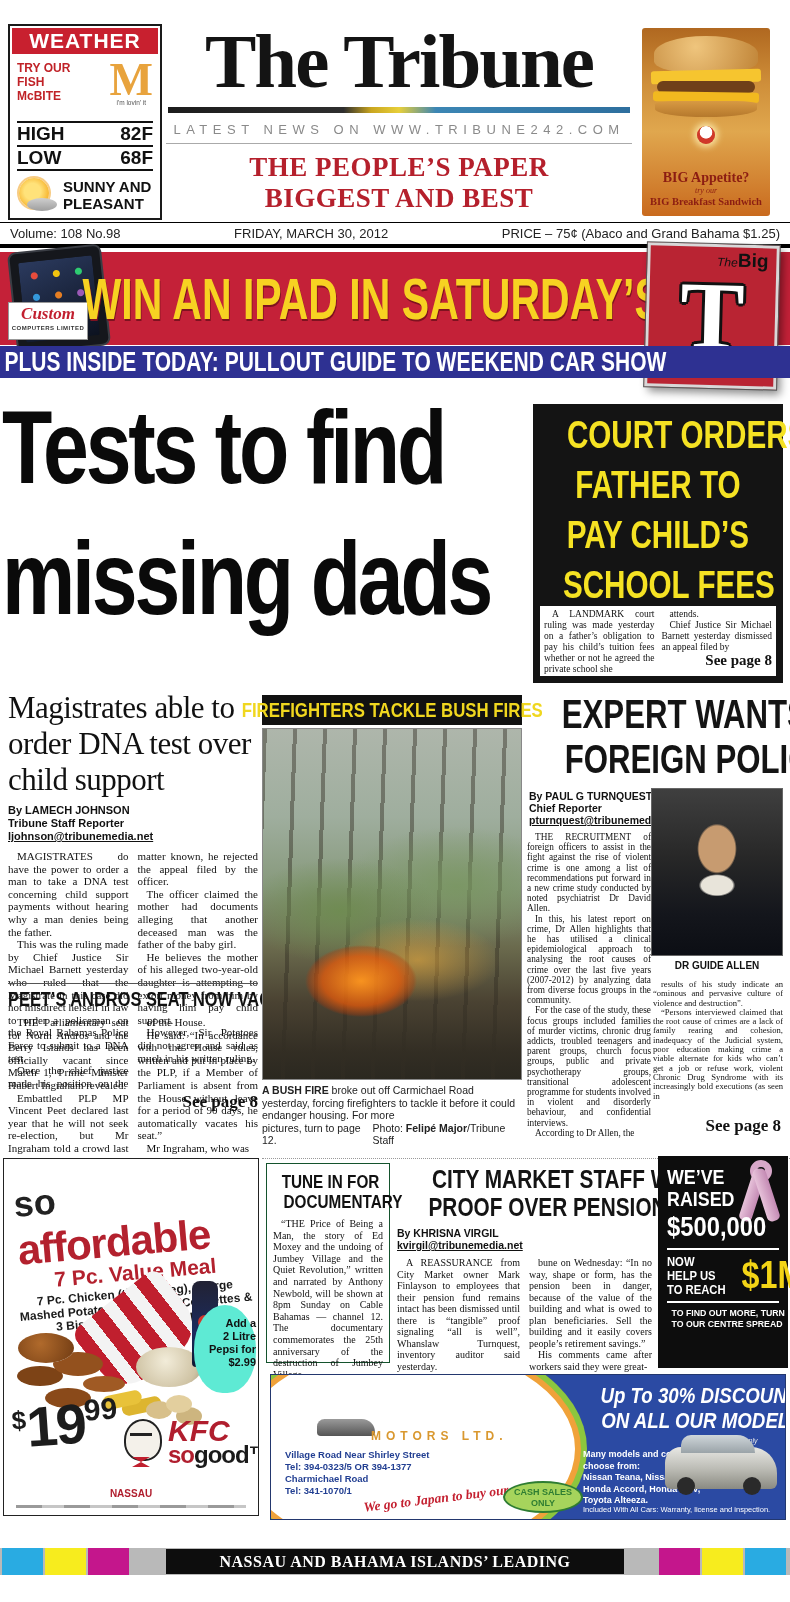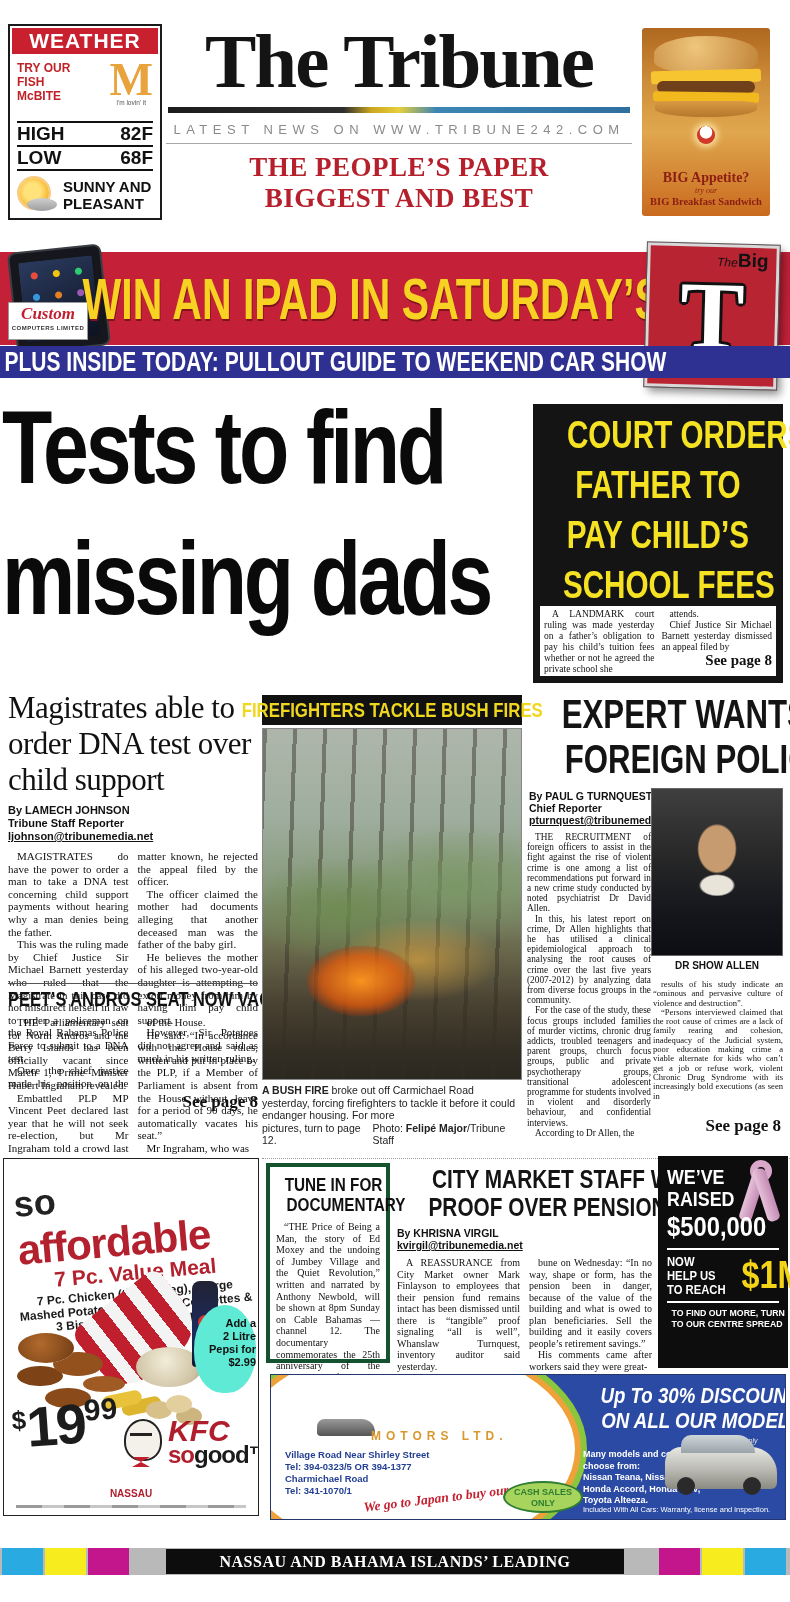--- a/index.html
+++ b/index.html
@@ -211,21 +211,21 @@
            clip-path:polygon(0 0,50% 50%,0 100%,100% 100%,50% 50%,100% 0);}
   .kfc-wordmark{font-family:"Liberation Sans",sans-serif;line-height:24px;}
   .kfc-kfc{color:#b01e2e;font-weight:bold;font-style:italic;font-size:30px;}
   .kfc-sogood{font-weight:bold;font-size:24px;letter-spacing:-1px;color:#1a1a1a;}
   .kfc-sogood .r{color:#b01e2e;}
   .kfc-nassau{position:absolute;left:0;right:0;bottom:16px;text-align:center;color:#b01e2e;
               font-family:"Liberation Sans",sans-serif;font-weight:bold;font-size:10px;}
   .kfc-fine{position:absolute;left:12px;right:12px;bottom:7px;height:3px;
             background:repeating-linear-gradient(90deg,#9a9a9a 0 26px,#c6c6c6 26px 48px);}
 
-  .docbox{left:266px;top:1163px;width:124px;height:200px;border:4px solid #14532d;box-sizing:border-box;
+  .docbox{left:266px;top:1163px;width:124px;height:200px;border:1px solid #14532d;box-sizing:border-box;
           padding:8px 6px 0;}
   .doc-head{text-align:center;}
   .doc-head span{font-family:"Liberation Sans",sans-serif;font-weight:bold;font-size:18px;line-height:20px;
                  transform:scaleX(.85);display:inline-block;white-space:nowrap;}
   .doc-body{margin-top:6px;font-size:10px;line-height:11.6px;text-align:justify;}
   .doc-body p{margin:0;text-indent:8px;}
 
   .city{left:397px;top:1165px;width:255px;}
   .city-head{text-align:center;}
   .city-head span{font-family:"Liberation Sans",sans-serif;font-weight:bold;font-size:26px;line-height:28px;
@@ -355,20 +355,25 @@
     <div class="cheese2"></div>
     <div class="bun-bot"></div>
     <div class="chef"></div>
     <div class="burger-txt">
       <div class="bt1">BIG Appetite?</div>
       <div class="bt2">try our</div>
       <div class="bt3">BIG Breakfast Sandwich</div>
     </div>
   </div>
 
+  <div class="abs dateline">
+    <span>Volume: 108  No.98</span>
+    <span>FRIDAY, MARCH 30, 2012</span>
+    <span>PRICE – 75¢  (Abaco and Grand Bahama $1.25)</span>
+  </div>
 
   <div class="abs ipadbanner">
     <div class="ipad-dev">
         <div class="ipad-scr"></div>
       </div>
     <div class="custom-box">
       <div class="custom1">Custom</div>
       <div class="custom2">COMPUTERS LIMITED</div>
     </div>
     <div class="ipad-txt">
@@ -466,21 +471,21 @@
     <div class="police-head">
       <div><span>EXPERT WANTS</span></div>
       <div><span>FOREIGN POLICE</span></div>
     </div>
     <div class="byline police-byline">
       <div>By PAUL G TURNQUEST</div>
       <div>Chief Reporter</div>
       <div class="email">pturnquest@tribunemedia.net</div>
     </div>
     <div class="allen"></div>
-    <div class="allen-cap">DR SHOW ALLEN</div>
+    <div class="allen-cap">DR GUIDE ALLEN</div>
     <div class="police-col1">
         <p>THE RECRUITMENT of foreign officers to assist in the fight against the rise of violent crime is one among a list of recommendations put forward in a new crime study conducted by noted psychiatrist Dr David Allen.</p>
         <p>In this, his latest report on crime, Dr Allen highlights that he has utilised a clinical epidemiological approach to analysing the root causes of crime over the last five years (2007-2012) by analyzing data from diverse focus groups in the community.</p>
         <p>For the case of the study, these focus groups included families of murder victims, chronic drug addicts, troubled teenagers and parent groups, church focus groups, public and private psychotherapy groups, transitional adolescent programme for students involved in violent and disorderly behaviour, and confidential interviews.</p>
         <p>According to Dr Allen, the</p>
       </div>
     <div class="police-col2">
         <p>results of his study indicate an “ominous and pervasive culture of violence and destruction”.</p>
         <p>“Persons interviewed claimed that the root cause of crimes are a lack of family rearing and cohesion, inadequacy of the Judicial system, poor education making crime a viable alternate for kids who can’t get a job or refuse work, violent Chronic Drug Syndrome with its increasingly bold executions (as seen in</p>
       </div>

